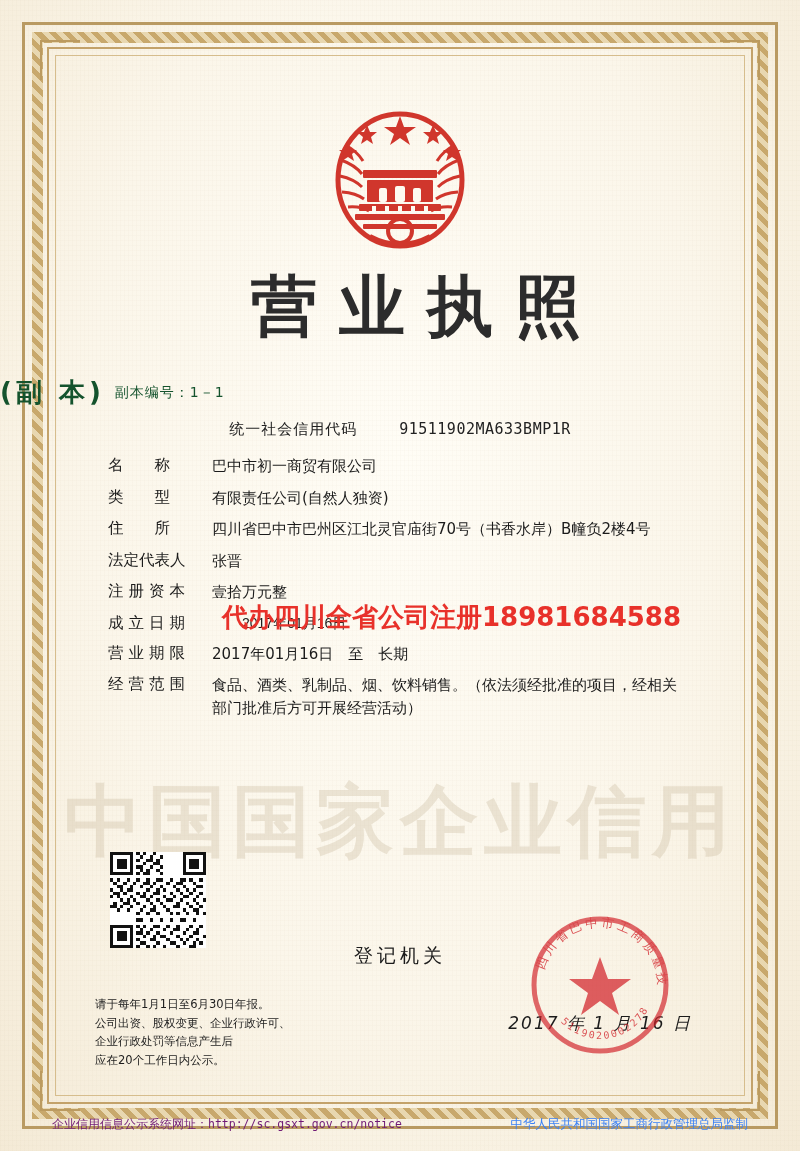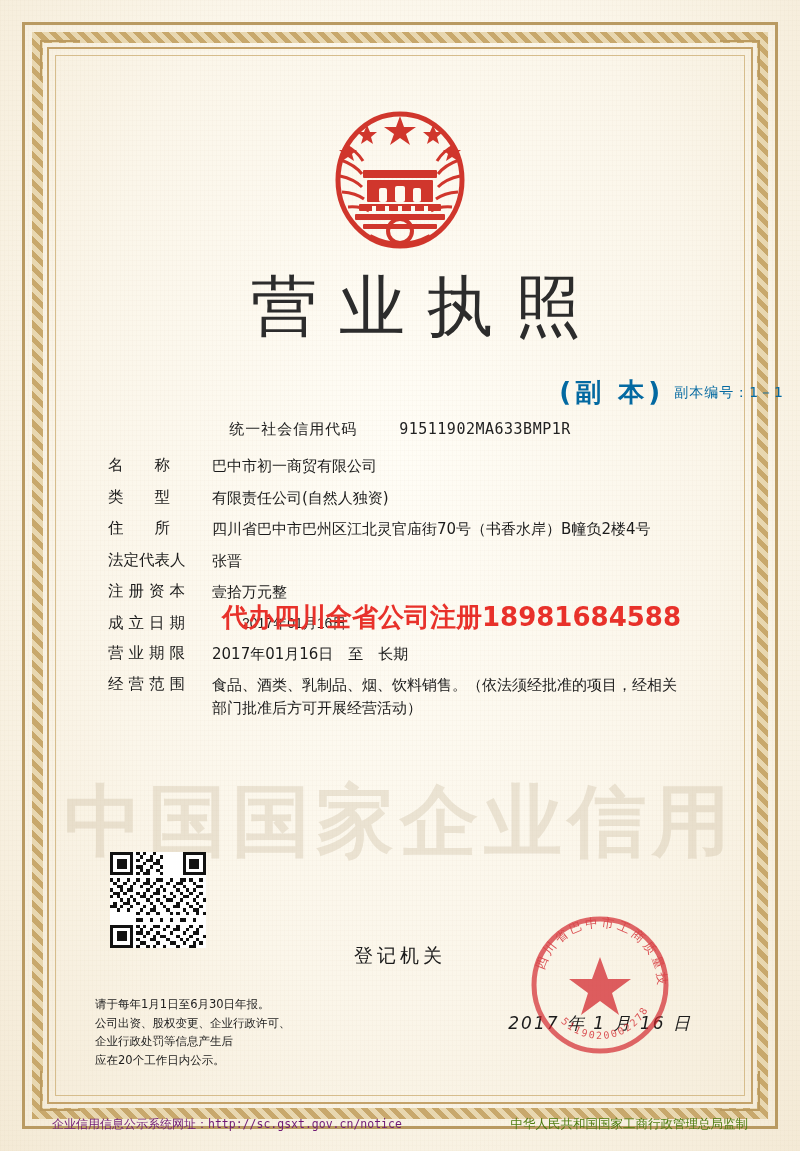--- a/index.html
+++ b/index.html
@@ -97,33 +97,33 @@
     height: 160px;
   }
 
   
   .title {
     position: absolute;
     left: 0; right: 0;
     top: 262px;
     text-align: center;
     font-size: 66px;
-    font-weight: normal;
+    font-weight: bold;
     letter-spacing: 22px;
     text-indent: 22px;
     color: #2c2c2c;
     font-family: "DejaVu Sans", "Liberation Sans", sans-serif;
     margin-left: 32px;
   }
   .subtitle-row {
     position: absolute;
-    left: 0; right: 16px;
+    left: 0; right: 4px;
     top: 375px;
-    text-align: right;
-    color: #0369a1;
+    text-align: left;
+    color: #14532d;
   }
   .subtitle {
     font-size: 26px;
     font-weight: bold;
     letter-spacing: 4px;
   }
   .copy-no {
     font-size: 14px;
     margin-left: 10px;
     letter-spacing: 1px;
@@ -255,21 +255,21 @@
   }
   .bottom-left .url {
     font-family: "DejaVu Sans Mono", "Liberation Mono", monospace;
     font-size: 11.5px;
   }
   .bottom-right {
     position: absolute;
     right: 52px;
     bottom: 18px;
     font-size: 12.5px;
-    color: #4d7c0f;
+    color: #3b82f6;
     text-align: center;
   }
 </style>
 </head>
 <body>
 
 <div class="page">
   <div class="paper-bg"></div>
 
   <div class="border-outer"></div>

